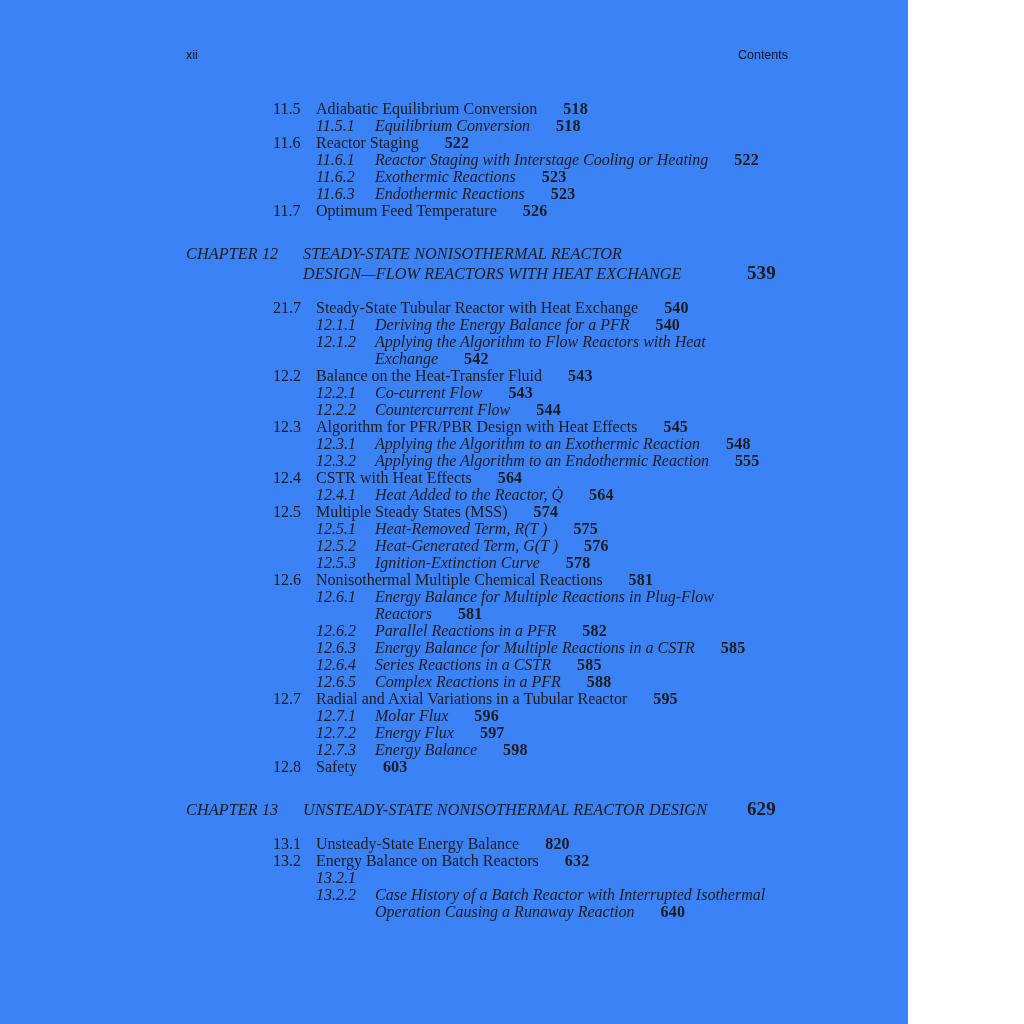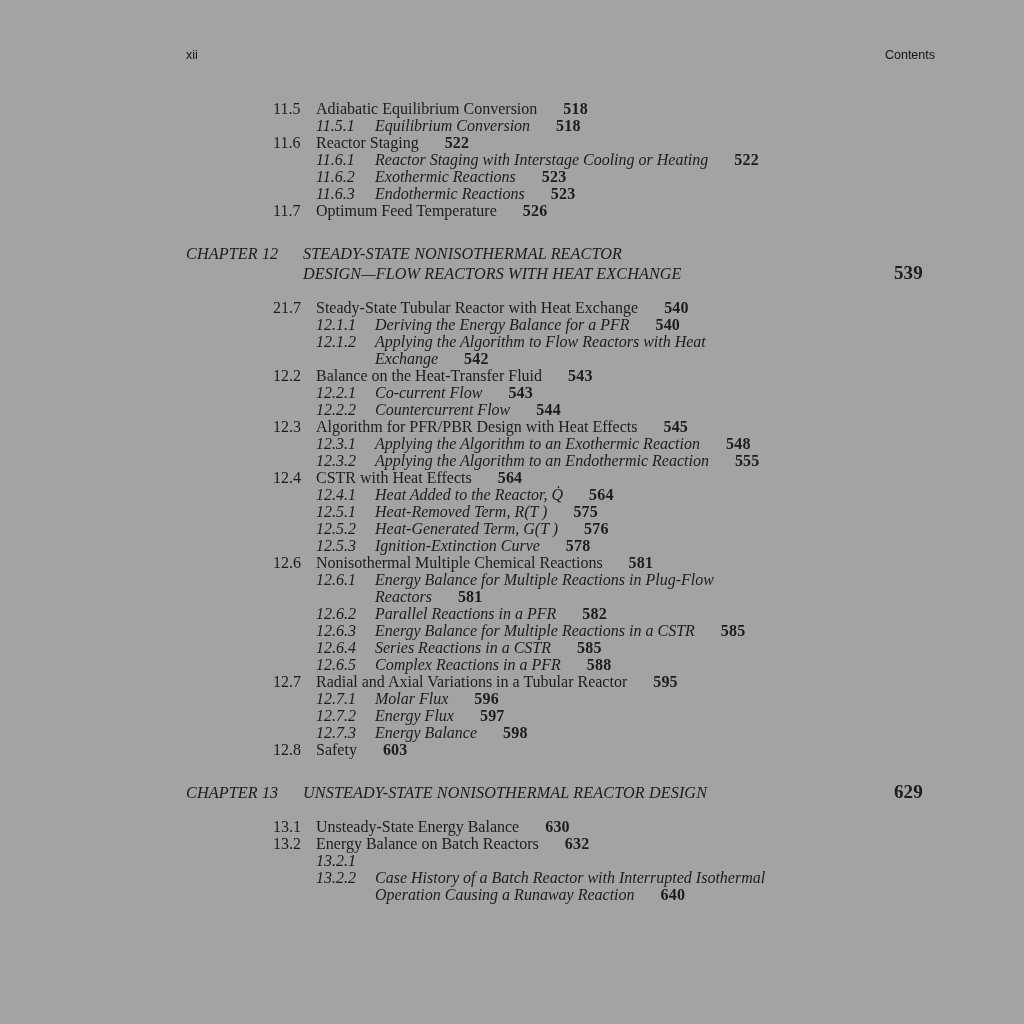--- a/index.html
+++ b/index.html
@@ -1,22 +1,22 @@
 <!DOCTYPE html>
 <html><head>
 <meta charset="utf-8">
 <style>
   html, body { margin: 0; padding: 0; background: #ffffff; }
   .page {
     position: relative;
-    width: 1024px;
+    width: 908px;
     height: 1024px;
     box-sizing: border-box;
-    background: #a3a3a3;
-    padding: 48px 89px 0 186px;
+    background: #3b82f6;
+    padding: 48px 120px 0 186px;
     font-family: "Liberation Serif", "DejaVu Serif", serif;
     color: #1c1c1c;
     overflow: hidden;
   }
   .running-head {
     display: flex;
     justify-content: space-between;
     align-items: baseline;
     font-family: "Liberation Sans", "DejaVu Sans", sans-serif;
     font-size: 12.5px;
@@ -188,20 +188,26 @@
           <span class="title">
             <span class="line"><span>CSTR with Heat Effects</span><span class="pg">564</span></span>
           </span>
         </div>
         <div class="row l2">
           <span class="num">12.4.1</span>
           <span class="title">
             <span class="line"><span>Heat Added to the Reactor, Q̇</span><span class="pg">564</span></span>
           </span>
         </div>
+        <div class="row l1">
+          <span class="num">12.5</span>
+          <span class="title">
+            <span class="line"><span>Multiple Steady States (MSS)</span><span class="pg">574</span></span>
+          </span>
+        </div>
         <div class="row l2">
           <span class="num">12.5.1</span>
           <span class="title">
             <span class="line"><span>Heat-Removed Term, R(T )</span><span class="pg">575</span></span>
           </span>
         </div>
         <div class="row l2">
           <span class="num">12.5.2</span>
           <span class="title">
             <span class="line"><span>Heat-Generated Term, G(T )</span><span class="pg">576</span></span>
@@ -285,21 +291,21 @@
         <span class="chap-label">CHAPTER 13</span>
         <span class="chap-title">
           <span class="chap-line">UNSTEADY-STATE NONISOTHERMAL REACTOR DESIGN</span>
         </span>
         <span class="chap-pg">629</span>
       </div>
       <div class="entries">
         <div class="row l1">
           <span class="num">13.1</span>
           <span class="title">
-            <span class="line"><span>Unsteady-State Energy Balance</span><span class="pg">630</span></span>
+            <span class="line"><span>Unsteady-State Energy Balance</span><span class="pg">820</span></span>
           </span>
         </div>
         <div class="row l1">
           <span class="num">13.2</span>
           <span class="title">
             <span class="line"><span>Energy Balance on Batch Reactors</span><span class="pg">632</span></span>
           </span>
         </div>
         <div class="row l2">
           <span class="num">13.2.1</span>

